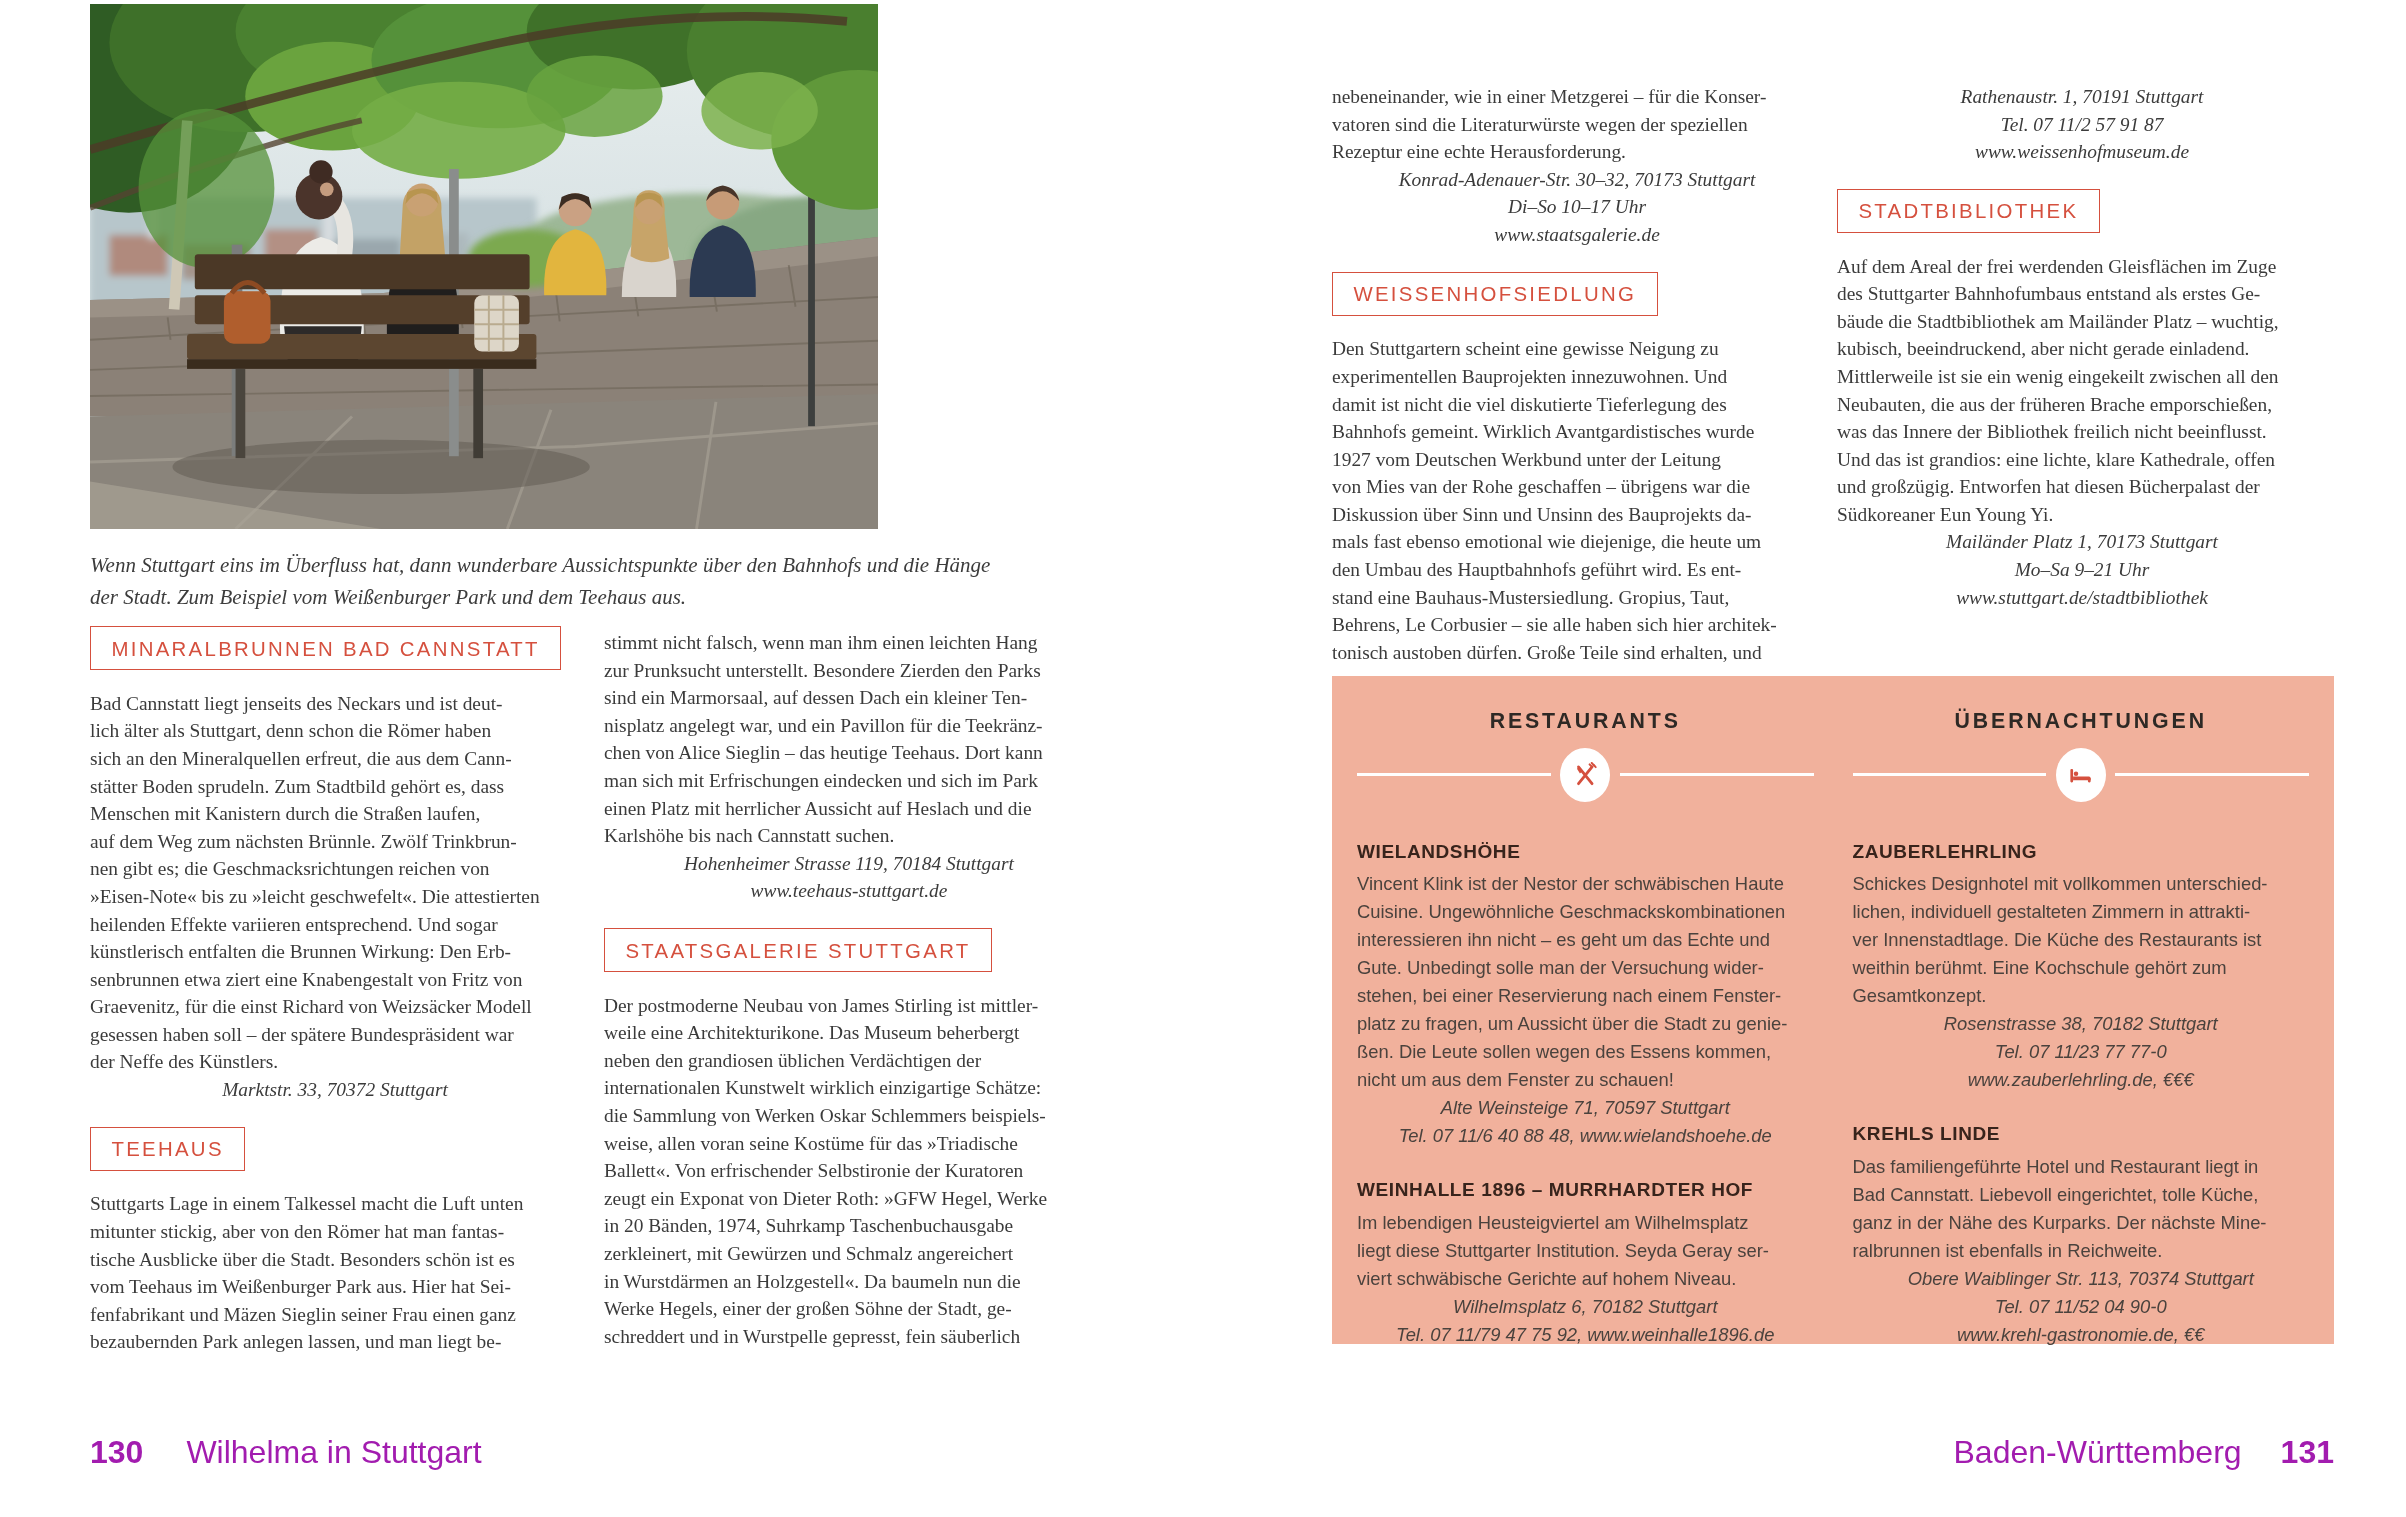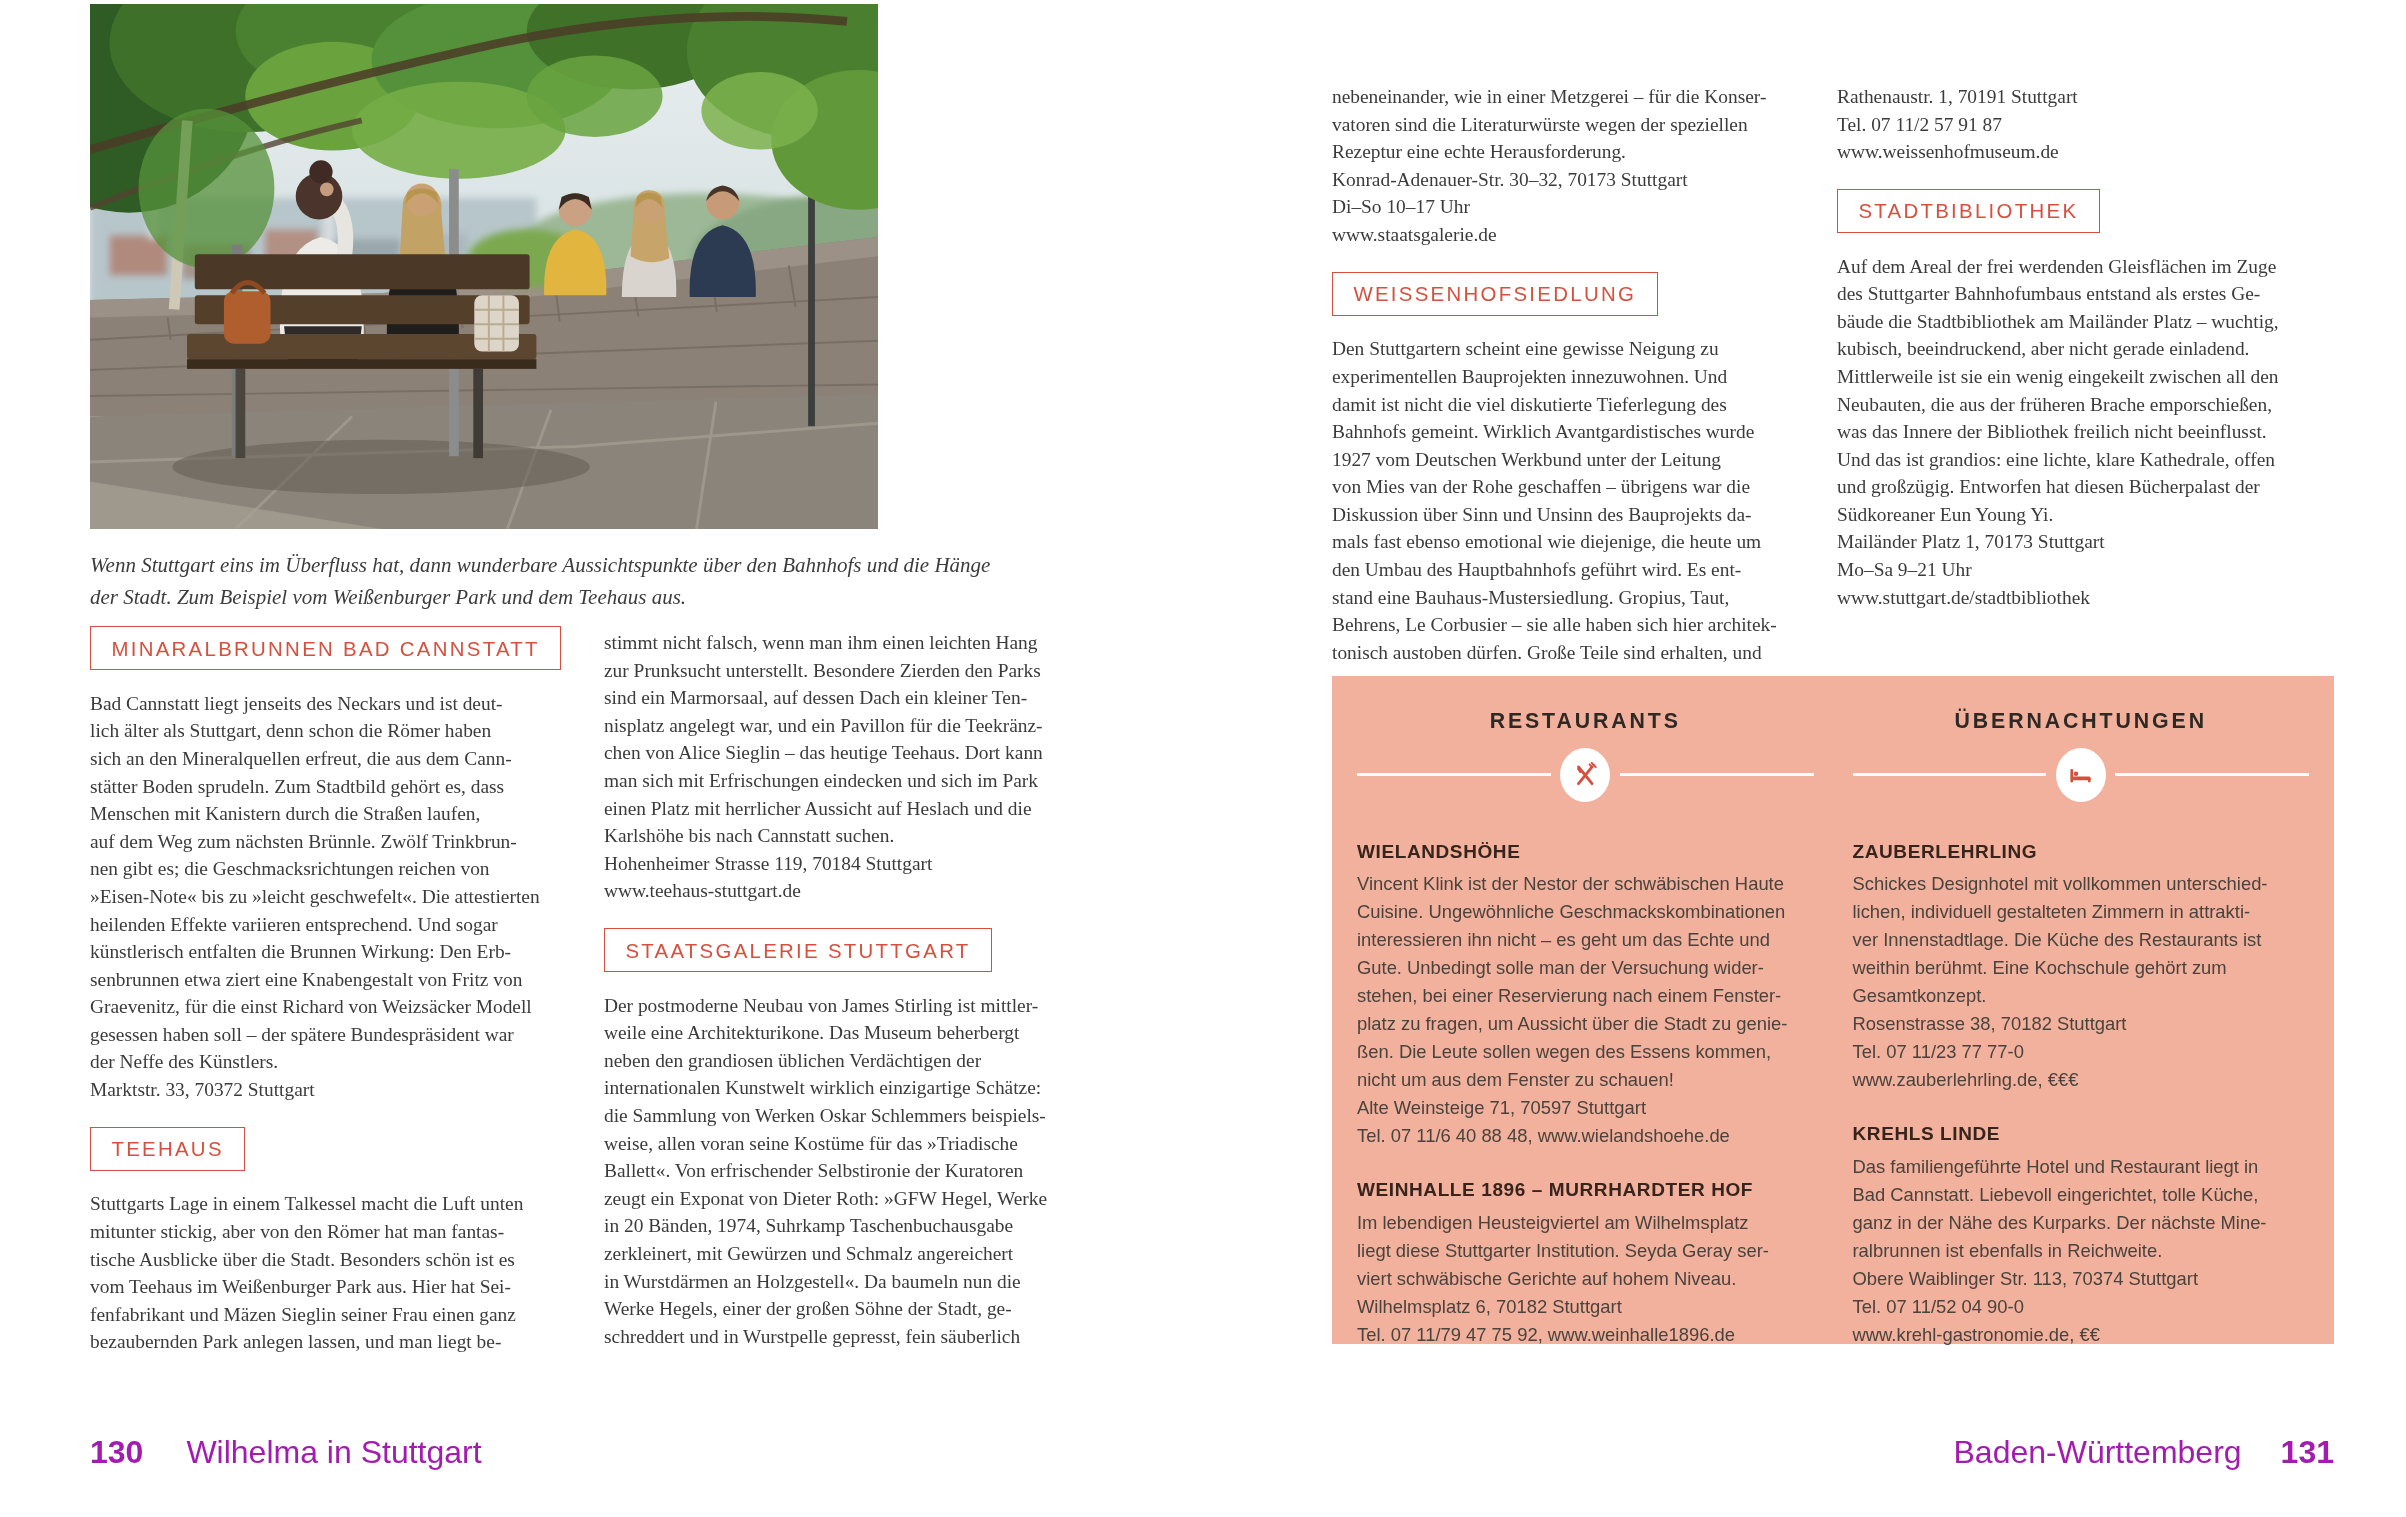--- a/index.html
+++ b/index.html
@@ -23,21 +23,21 @@
   .caption div{white-space:nowrap;}
 
   .col{position:absolute;}
   .col-l1{left:90px;top:626px;width:490px;}
   .col-l2{left:604px;top:629px;width:490px;}
   .col-r1{left:1332px;top:83px;width:490px;}
   .col-r2{left:1837px;top:83px;width:490px;}
 
   .body-lines{font-size:19.4px;line-height:27.6px;}
   .body-lines div{white-space:nowrap;}
-  .addr{}
+  .addr{font-style:italic;text-align:center;}
 
   .secbox{display:inline-block;border:1.9px solid var(--accent);color:var(--accent);
           font-family:"Liberation Sans","DejaVu Sans",sans-serif;
           font-size:20.4px;letter-spacing:2.3px;padding:10.7px 20.4px 8.7px;margin:0 0 19.4px 0;
           background:#fff;white-space:nowrap;}
   .secbox.mt{margin-top:23px;}
 
   .infobox{position:absolute;left:1332px;top:676px;width:1002px;height:668px;
            background:var(--ibbg);display:flex;gap:39px;padding:33px 25px 0;
            font-family:"Liberation Sans","DejaVu Sans",sans-serif;color:var(--ibink);}

